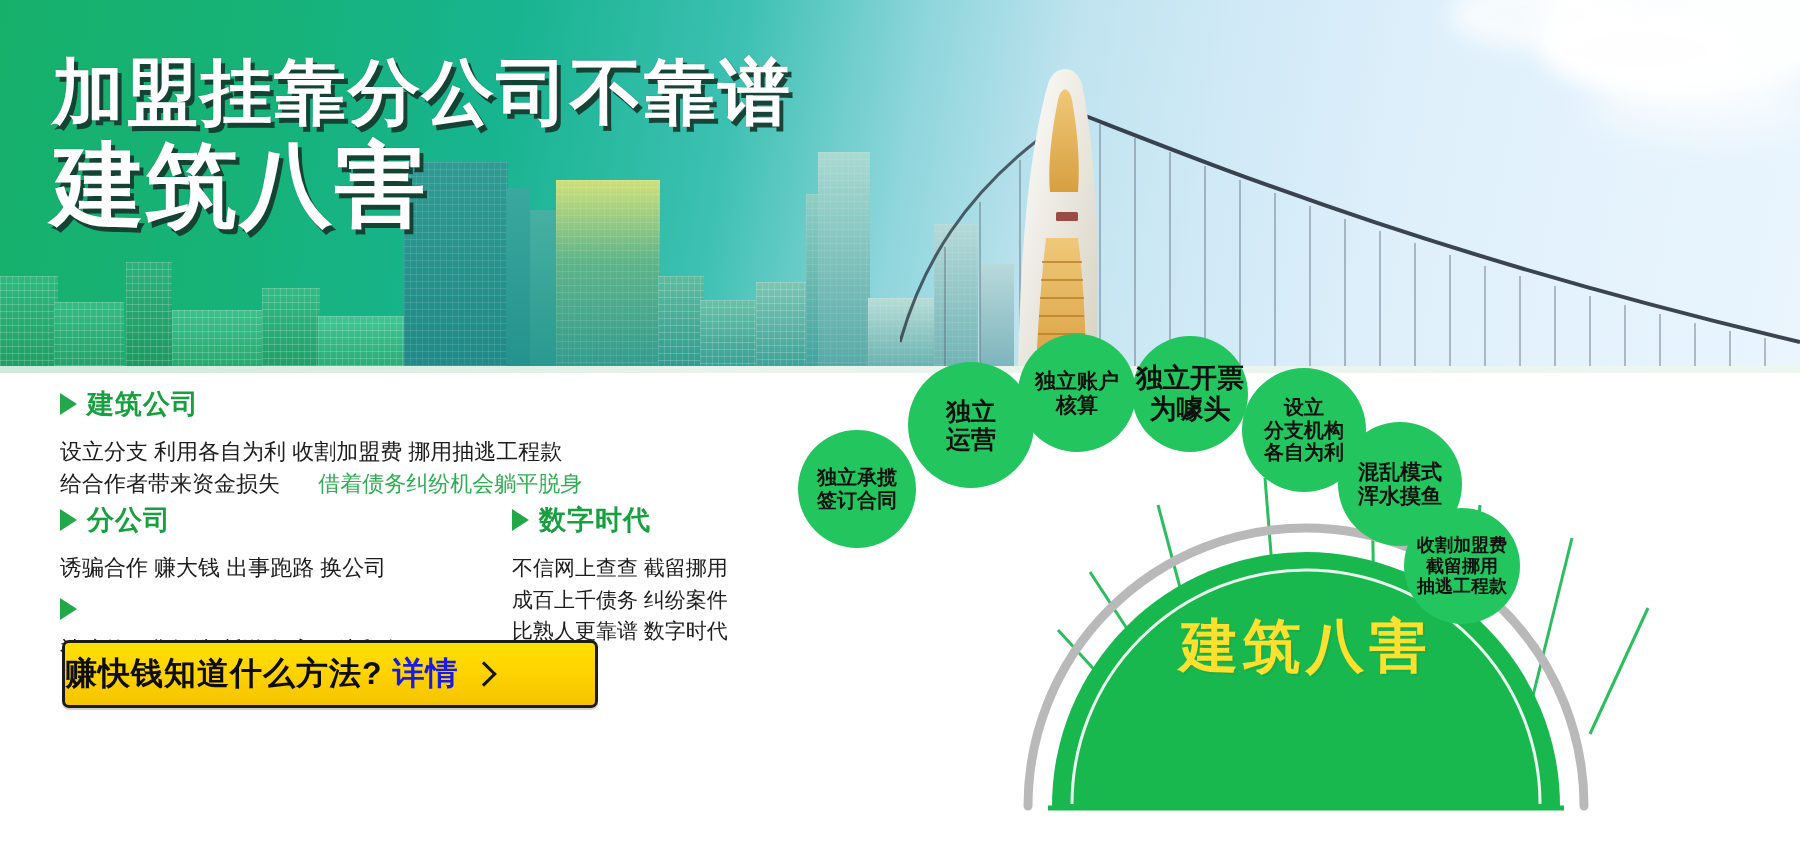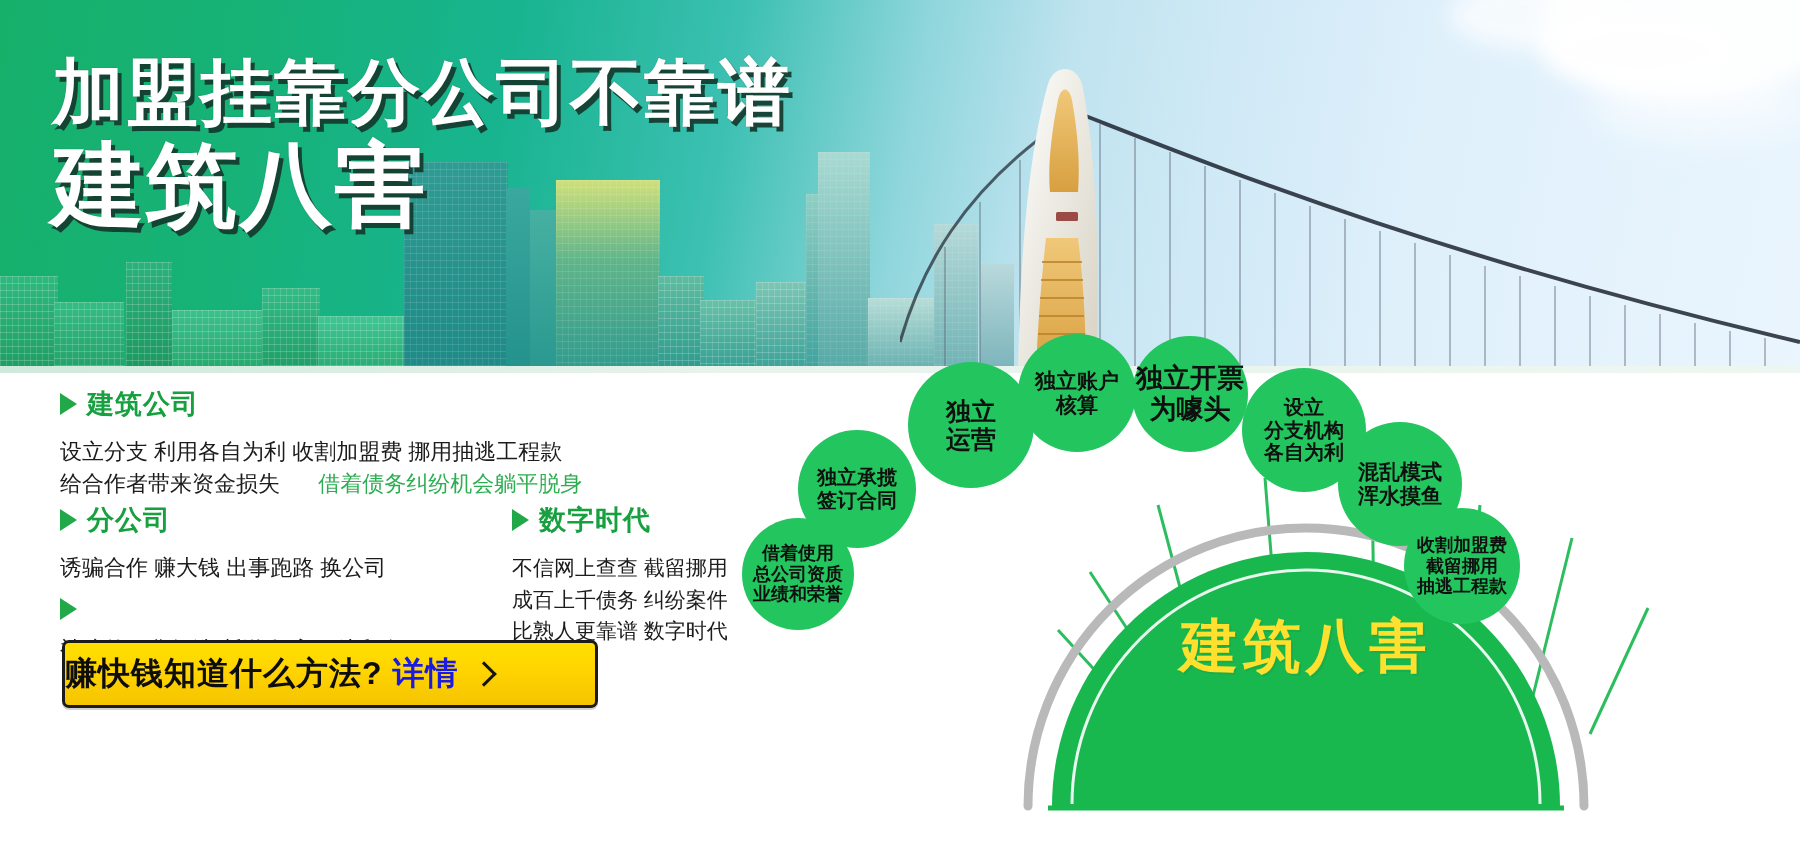--- a/index.html
+++ b/index.html
@@ -325,27 +325,20 @@
       <path d="M 238 476 A 278 278 0 0 1 794 476" fill="none" stroke="#b9b9b9" stroke-width="9" stroke-linecap="round"></path>
 
       <path d="M 262 476 A 254 254 0 0 1 770 476 Z" fill="#18b84f"></path>
 
       <path d="M 282 474 A 234 234 0 0 1 750 474" fill="none" stroke="#ffffff" stroke-width="3" opacity=".9"></path>
       <line x1="258" y1="478" x2="774" y2="478" stroke="#18b84f" stroke-width="5"></line>
     </svg>
 
     <div class="dome-label" style="left:226px;top:278px;width:580px;text-align:center;">建筑八害</div>
 
-    <div class="bub" style="left:-48px;top:188px;width:112px;height:112px;font-size:18px;">
-      <div>
-        <div>借着使用</div>
-        <div>总公司资质</div>
-        <div>业绩和荣誉</div>
-      </div>
-    </div>
 
     <div class="bub" style="left:8px;top:100px;width:118px;height:118px;font-size:20px;">
       <div>
         <div>独立承揽</div>
         <div>签订合同</div>
       </div>
     </div>
 
     <div class="bub" style="left:118px;top:32px;width:126px;height:126px;font-size:25px;">
       <div>

